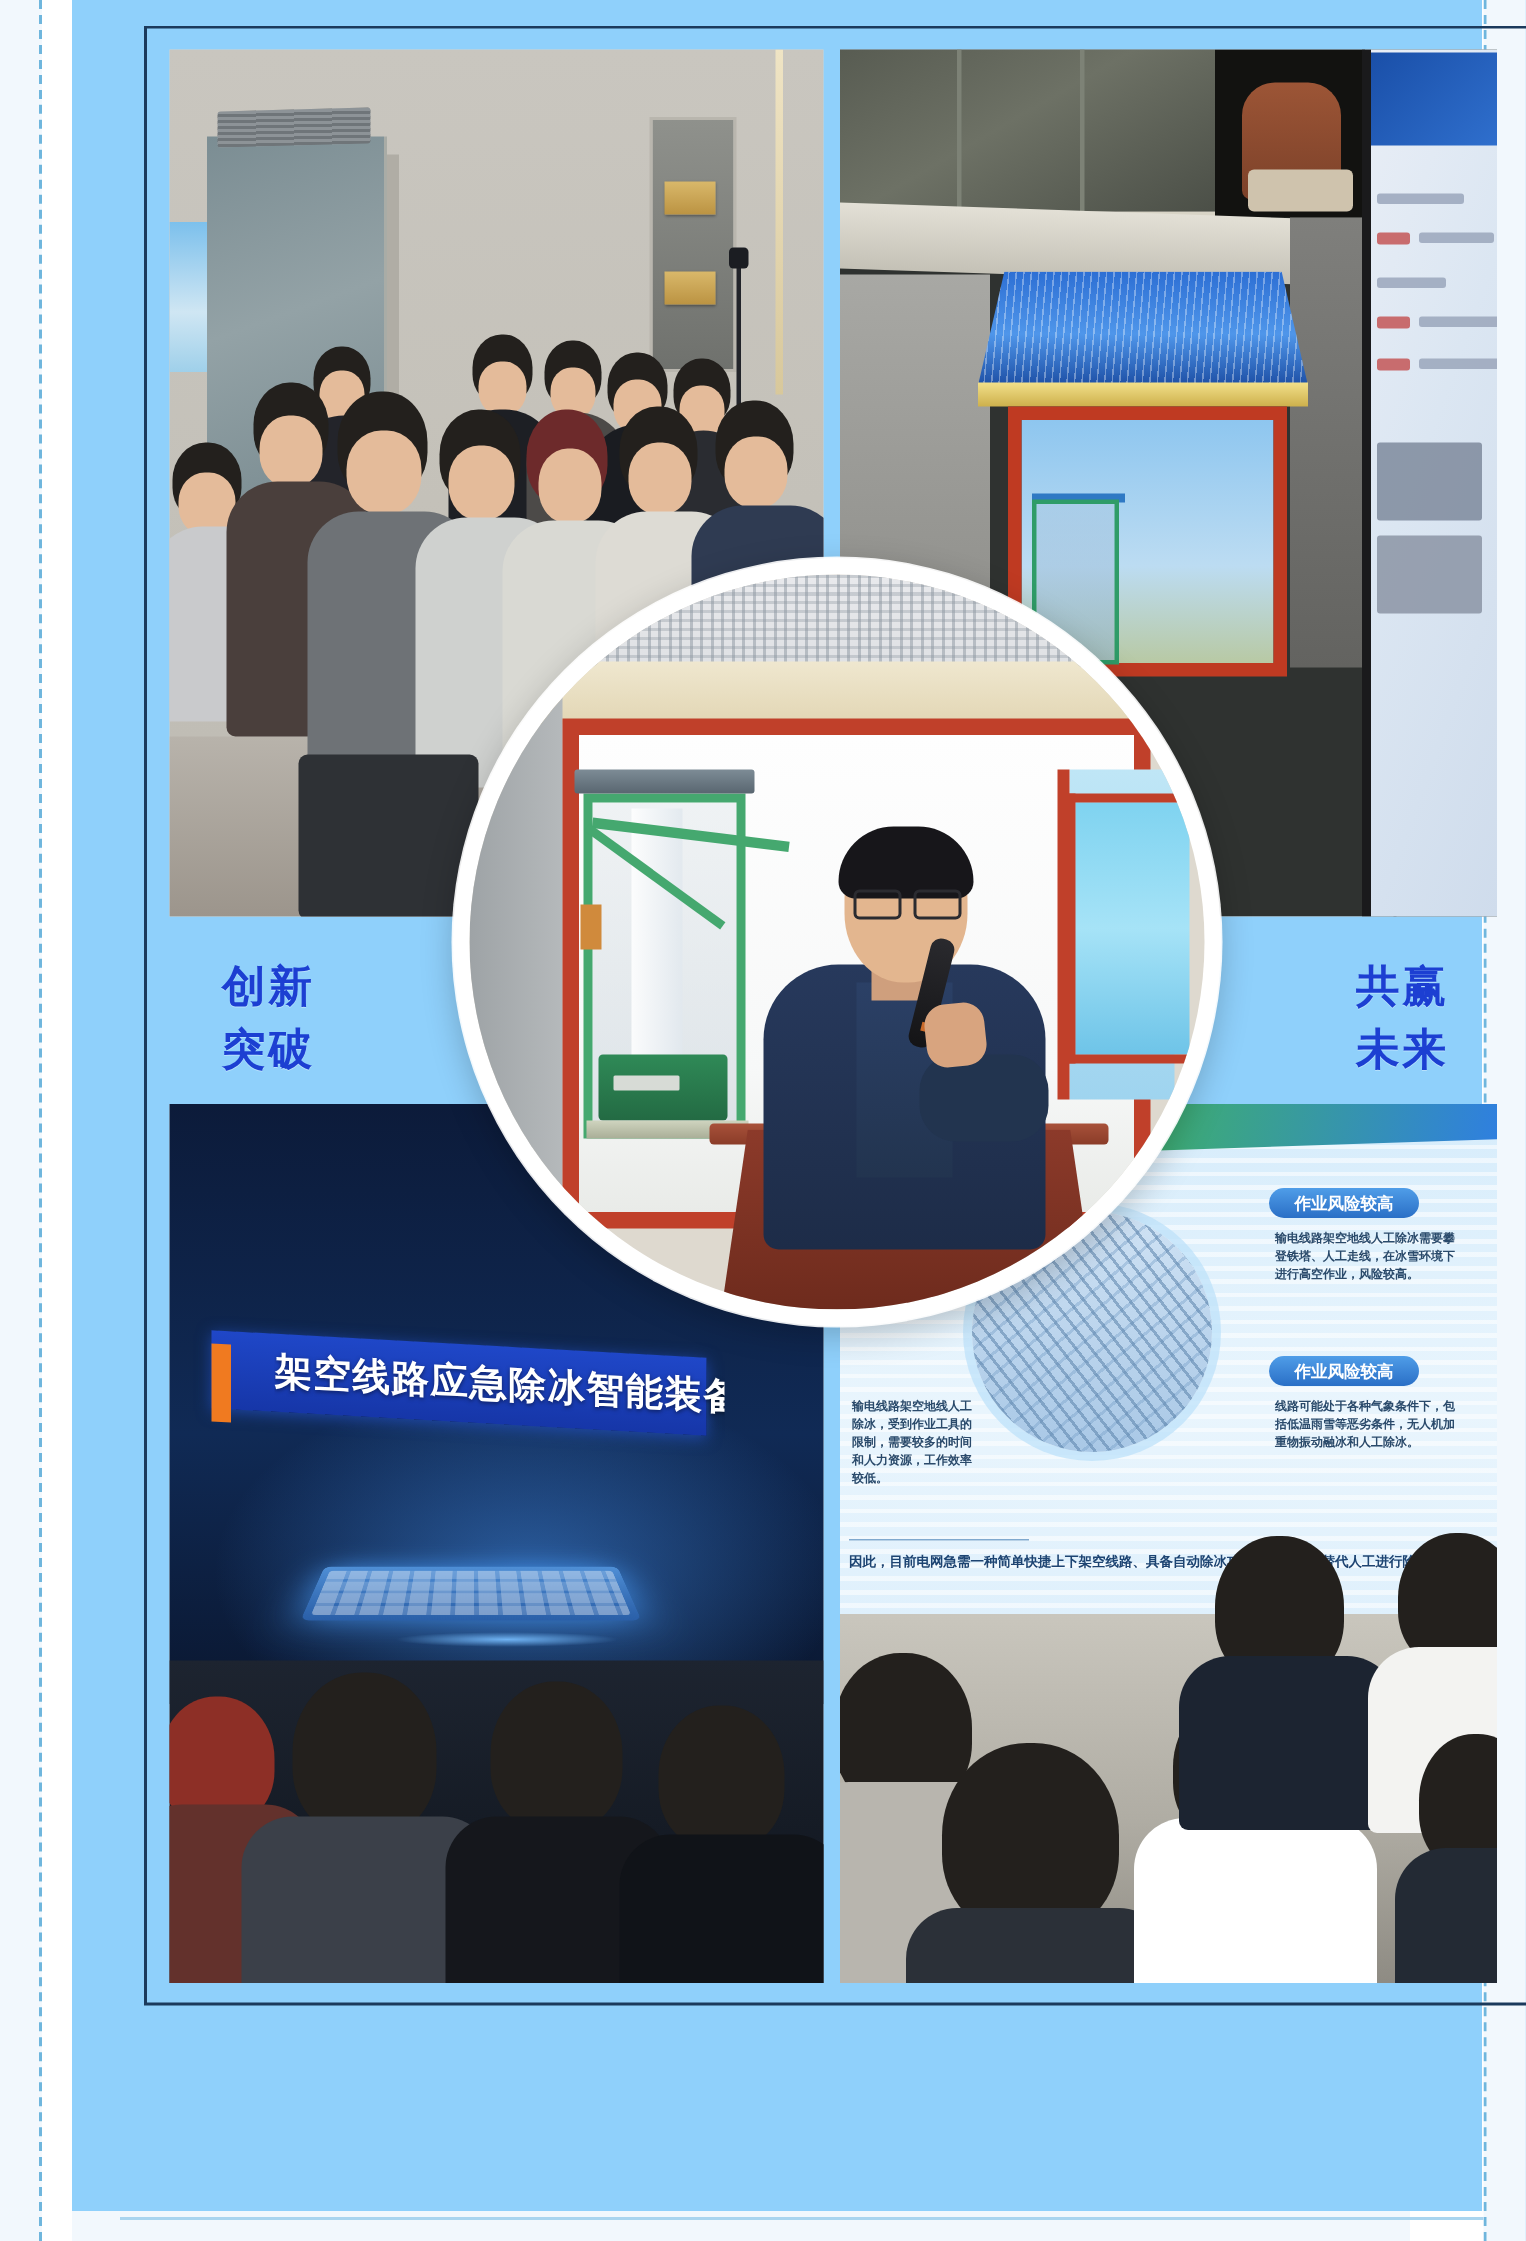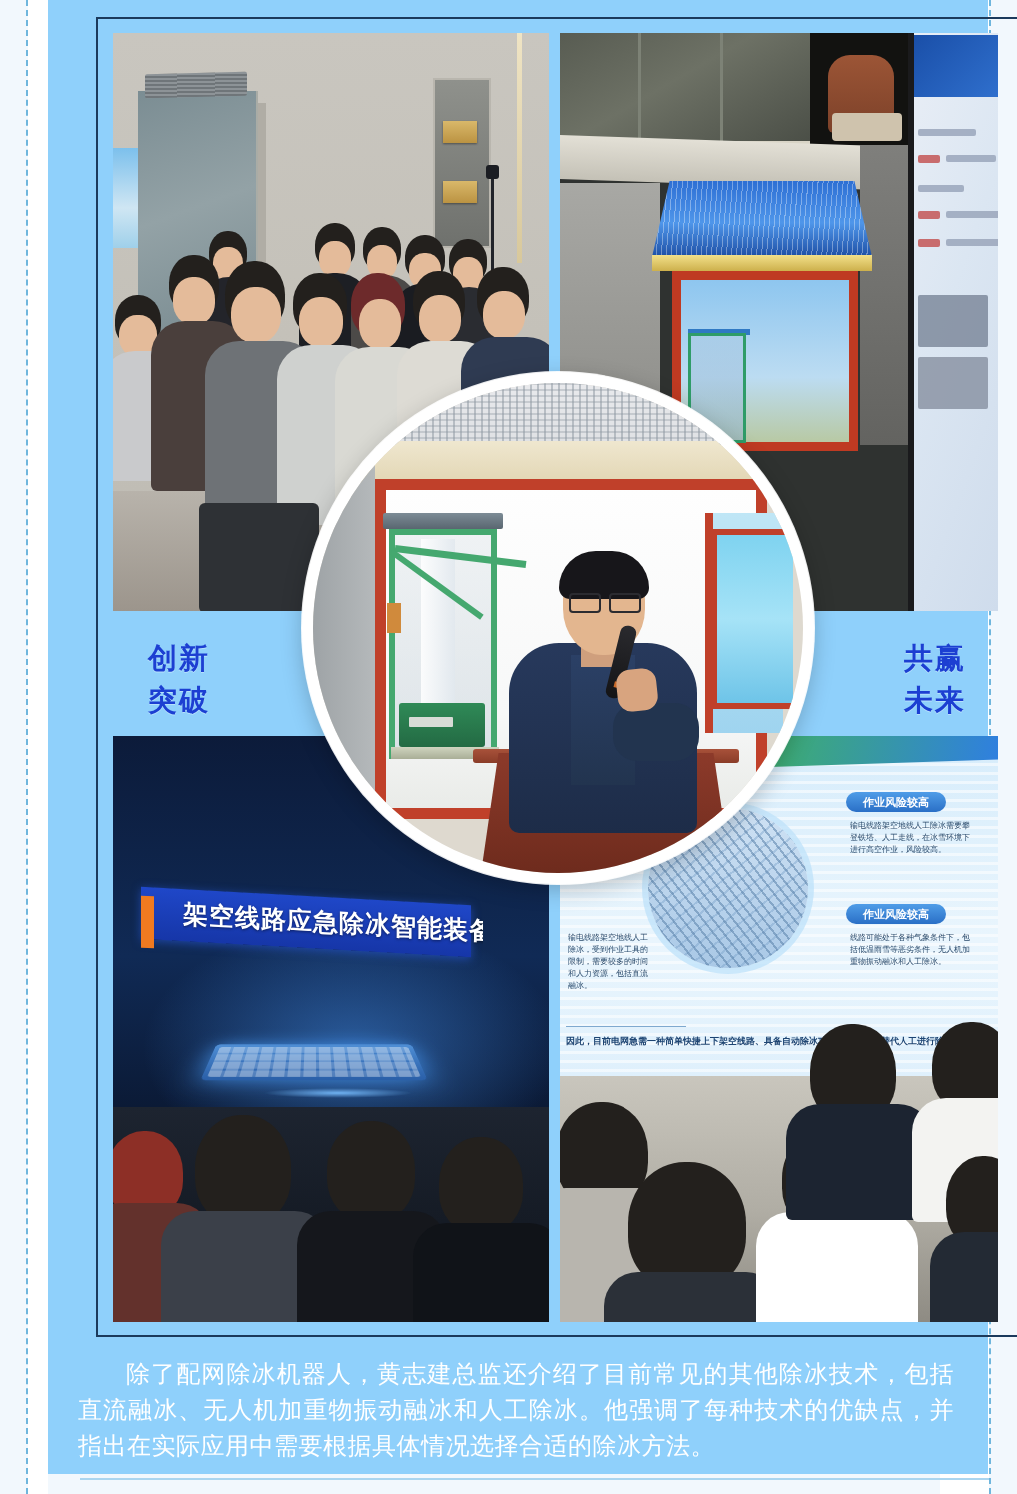--- a/index.html
+++ b/index.html
@@ -309,21 +309,21 @@
     position: absolute; height: 20px; border-radius: 10px;
     background: linear-gradient(180deg,#4f9de8,#2a6fc6);
     color: #fff; font-size: 11px; font-weight: 700;
     display: flex; align-items: center; justify-content: center;
     white-space: nowrap;
   }
   .br-pill.p1 { left: 286px; top: 56px; width: 100px; }
   .br-pill.p2 { left: 286px; top: 168px; width: 100px; }
   .br-para {
     position: absolute; width: 120px;
-    color: #2a4a6b; font-size: 8px; line-height: 1.5;
+    color: #2a4a6b; font-size: 8px; line-height: 1.5; font-weight: bold;
   }
   .br-para.r1 { left: 290px; top: 84px; }
   .br-para.r2 { left: 290px; top: 196px; }
   .br-para.l1 { left: 8px;  top: 196px; width: 82px; }
   .br-footline {
     position: absolute; left: 6px; top: 290px; width: 120px; height: 1px;
     background: #7fa9cf;
   }
   .br-foot {
     position: absolute; left: 6px; top: 298px; width: 420px;
@@ -685,21 +685,21 @@
         <div class="br-slide">
           <div class="br-topbar"></div>
           <div class="br-photo-circle"></div>
 
           <div class="br-pill p1">作业风险较高</div>
           <div class="br-para r1">输电线路架空地线人工除冰需要攀登铁塔、人工走线，在冰雪环境下进行高空作业，风险较高。</div>
 
           <div class="br-pill p2">作业风险较高</div>
           <div class="br-para r2">线路可能处于各种气象条件下，包括低温雨雪等恶劣条件，无人机加重物振动融冰和人工除冰。</div>
 
-          <div class="br-para l1">输电线路架空地线人工除冰，受到作业工具的限制，需要较多的时间和人力资源，包括直流融冰。</div>
+          <div class="br-para l1">输电线路架空地线人工除冰，受到作业工具的限制，需要较多的时间和人力资源，工作效率较低。</div>
 
           <div class="br-footline"></div>
           <div class="br-foot">因此，目前电网急需一种简单快捷上下架空线路、具备自动除冰功能的智能装置替代人工进行除冰作业。</div>
         </div>
         <div class="br-walltop"></div>
 
         <div class="br-audience">
           <div class="head" style="left:-4px;top:26px;width:92px;height:104px;"></div>
           <div class="body" style="left:-28px;top:112px;width:142px;height:140px;background:#b8b5ae;"></div>
 
@@ -766,19 +766,16 @@
           <div class="hs-arm"></div>
           <div class="hs-mic"></div>
           <div class="hs-mic-band"></div>
           <div class="hs-hand"></div>
         </div>
       </div>
     </div>
 
   </div>
 
-  <div id="caption">
-    <p>除了配网除冰机器人，黄志建总监还介绍了目前常见的其他除冰技术，包括直流融冰、无人机加重物振动融冰和人工除冰。他强调了每种技术的优缺点，并指出在实际应用中需要根据具体情况选择合适的除冰方法。</p>
-  </div>
 
   <div id="bottom-rule"></div>
 
 </div>
 
 </body></html>

